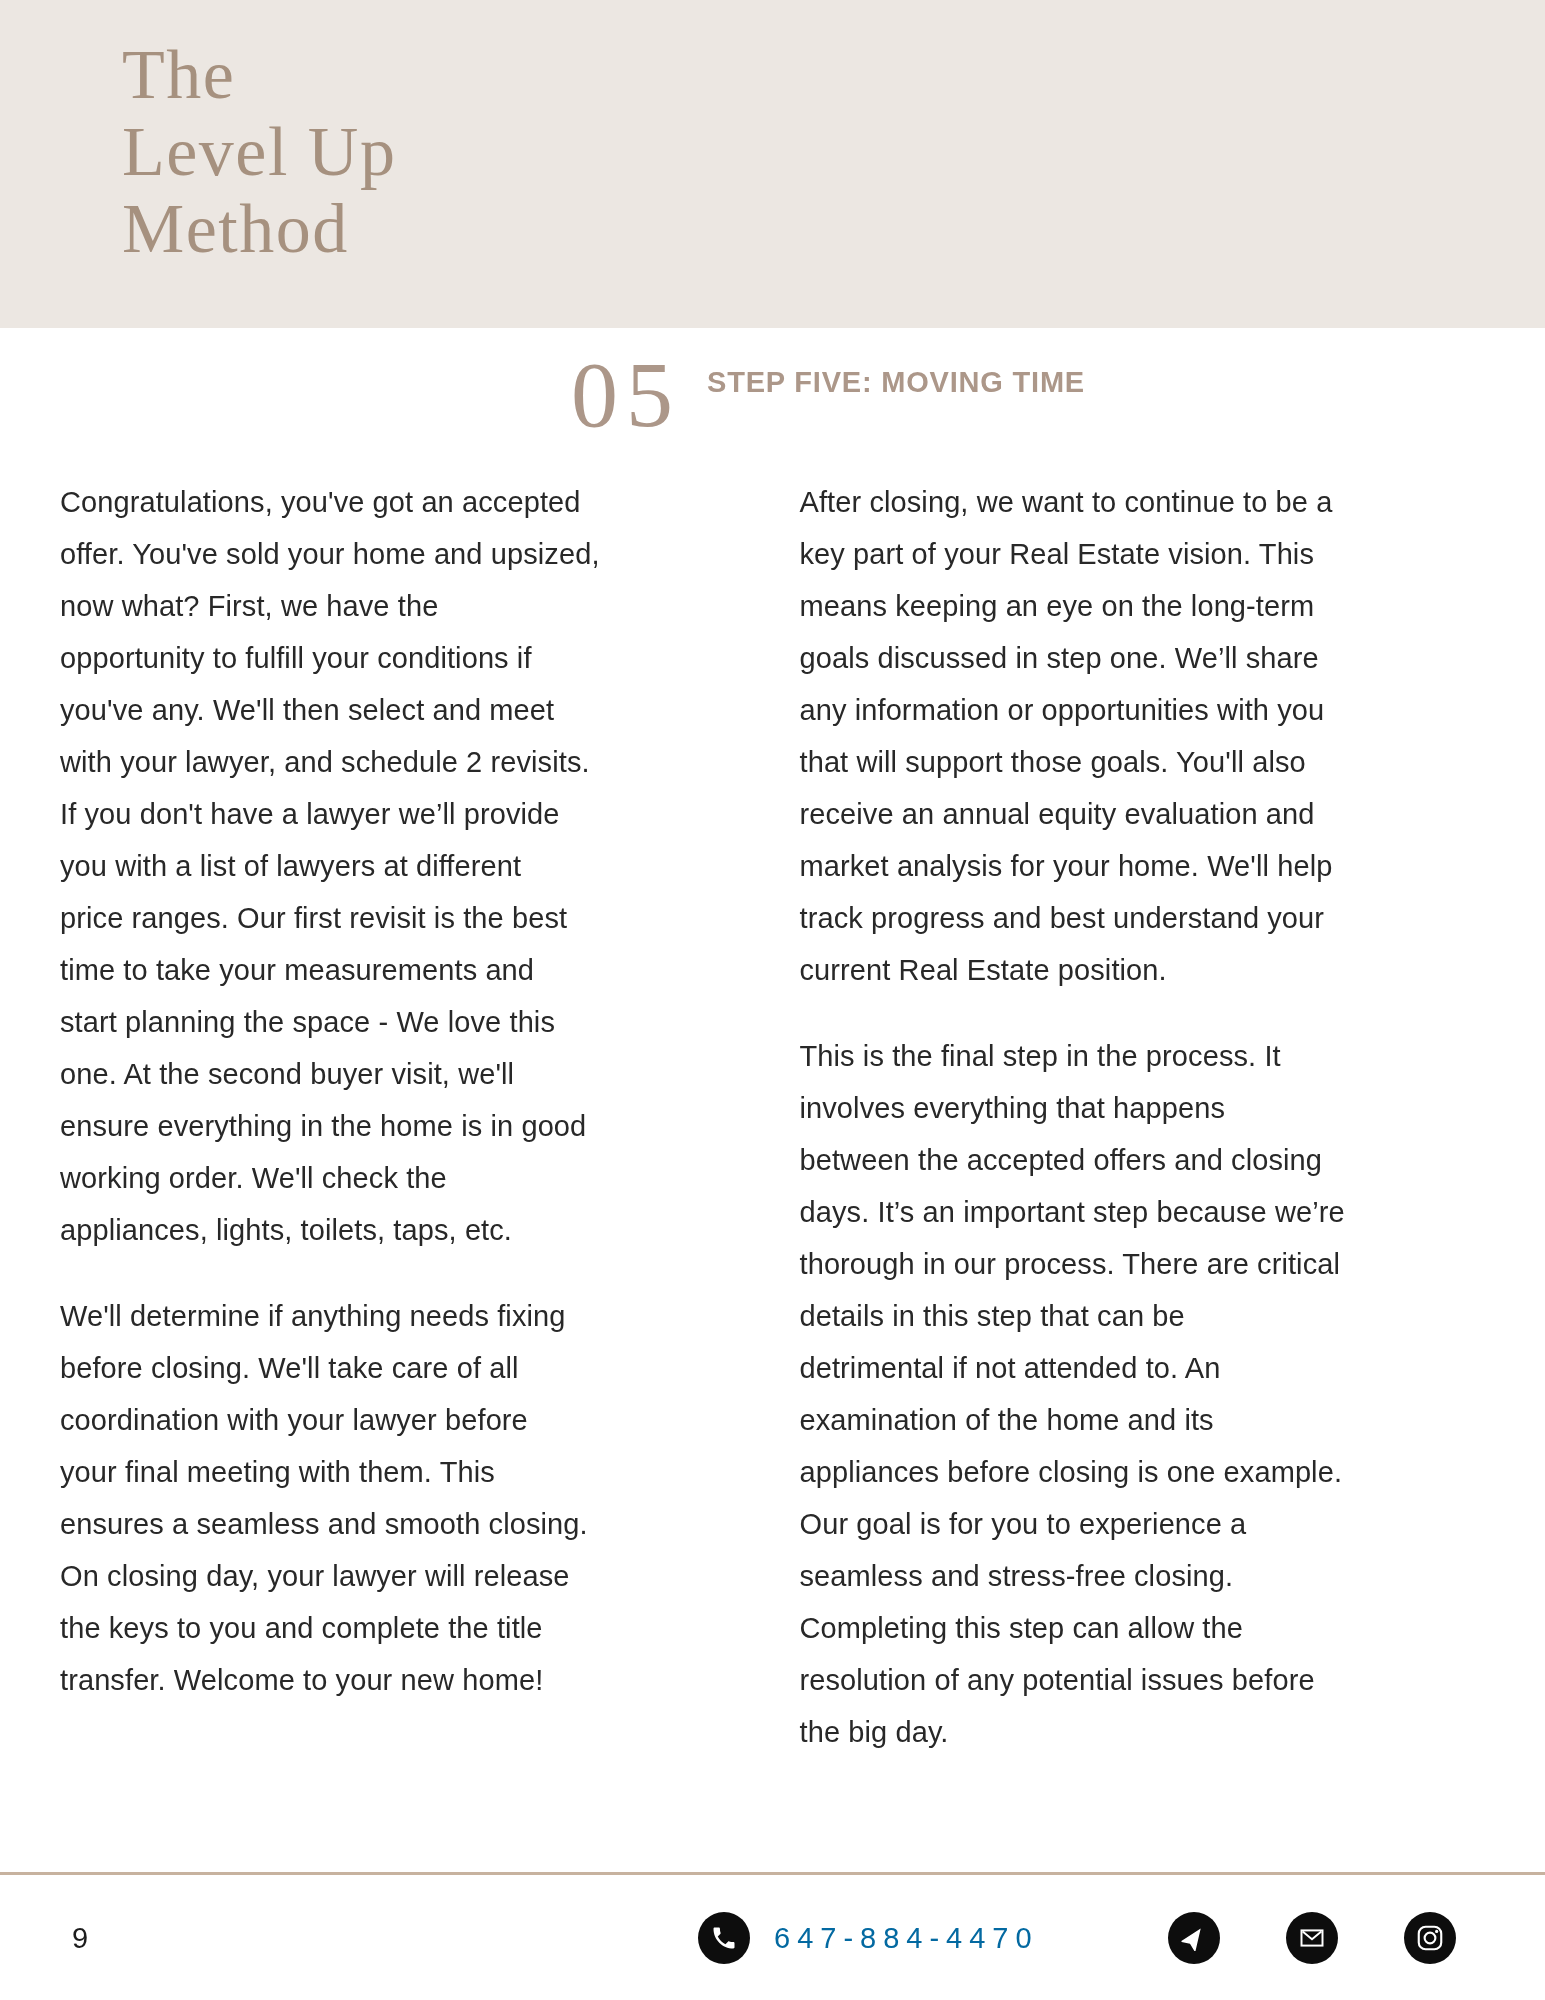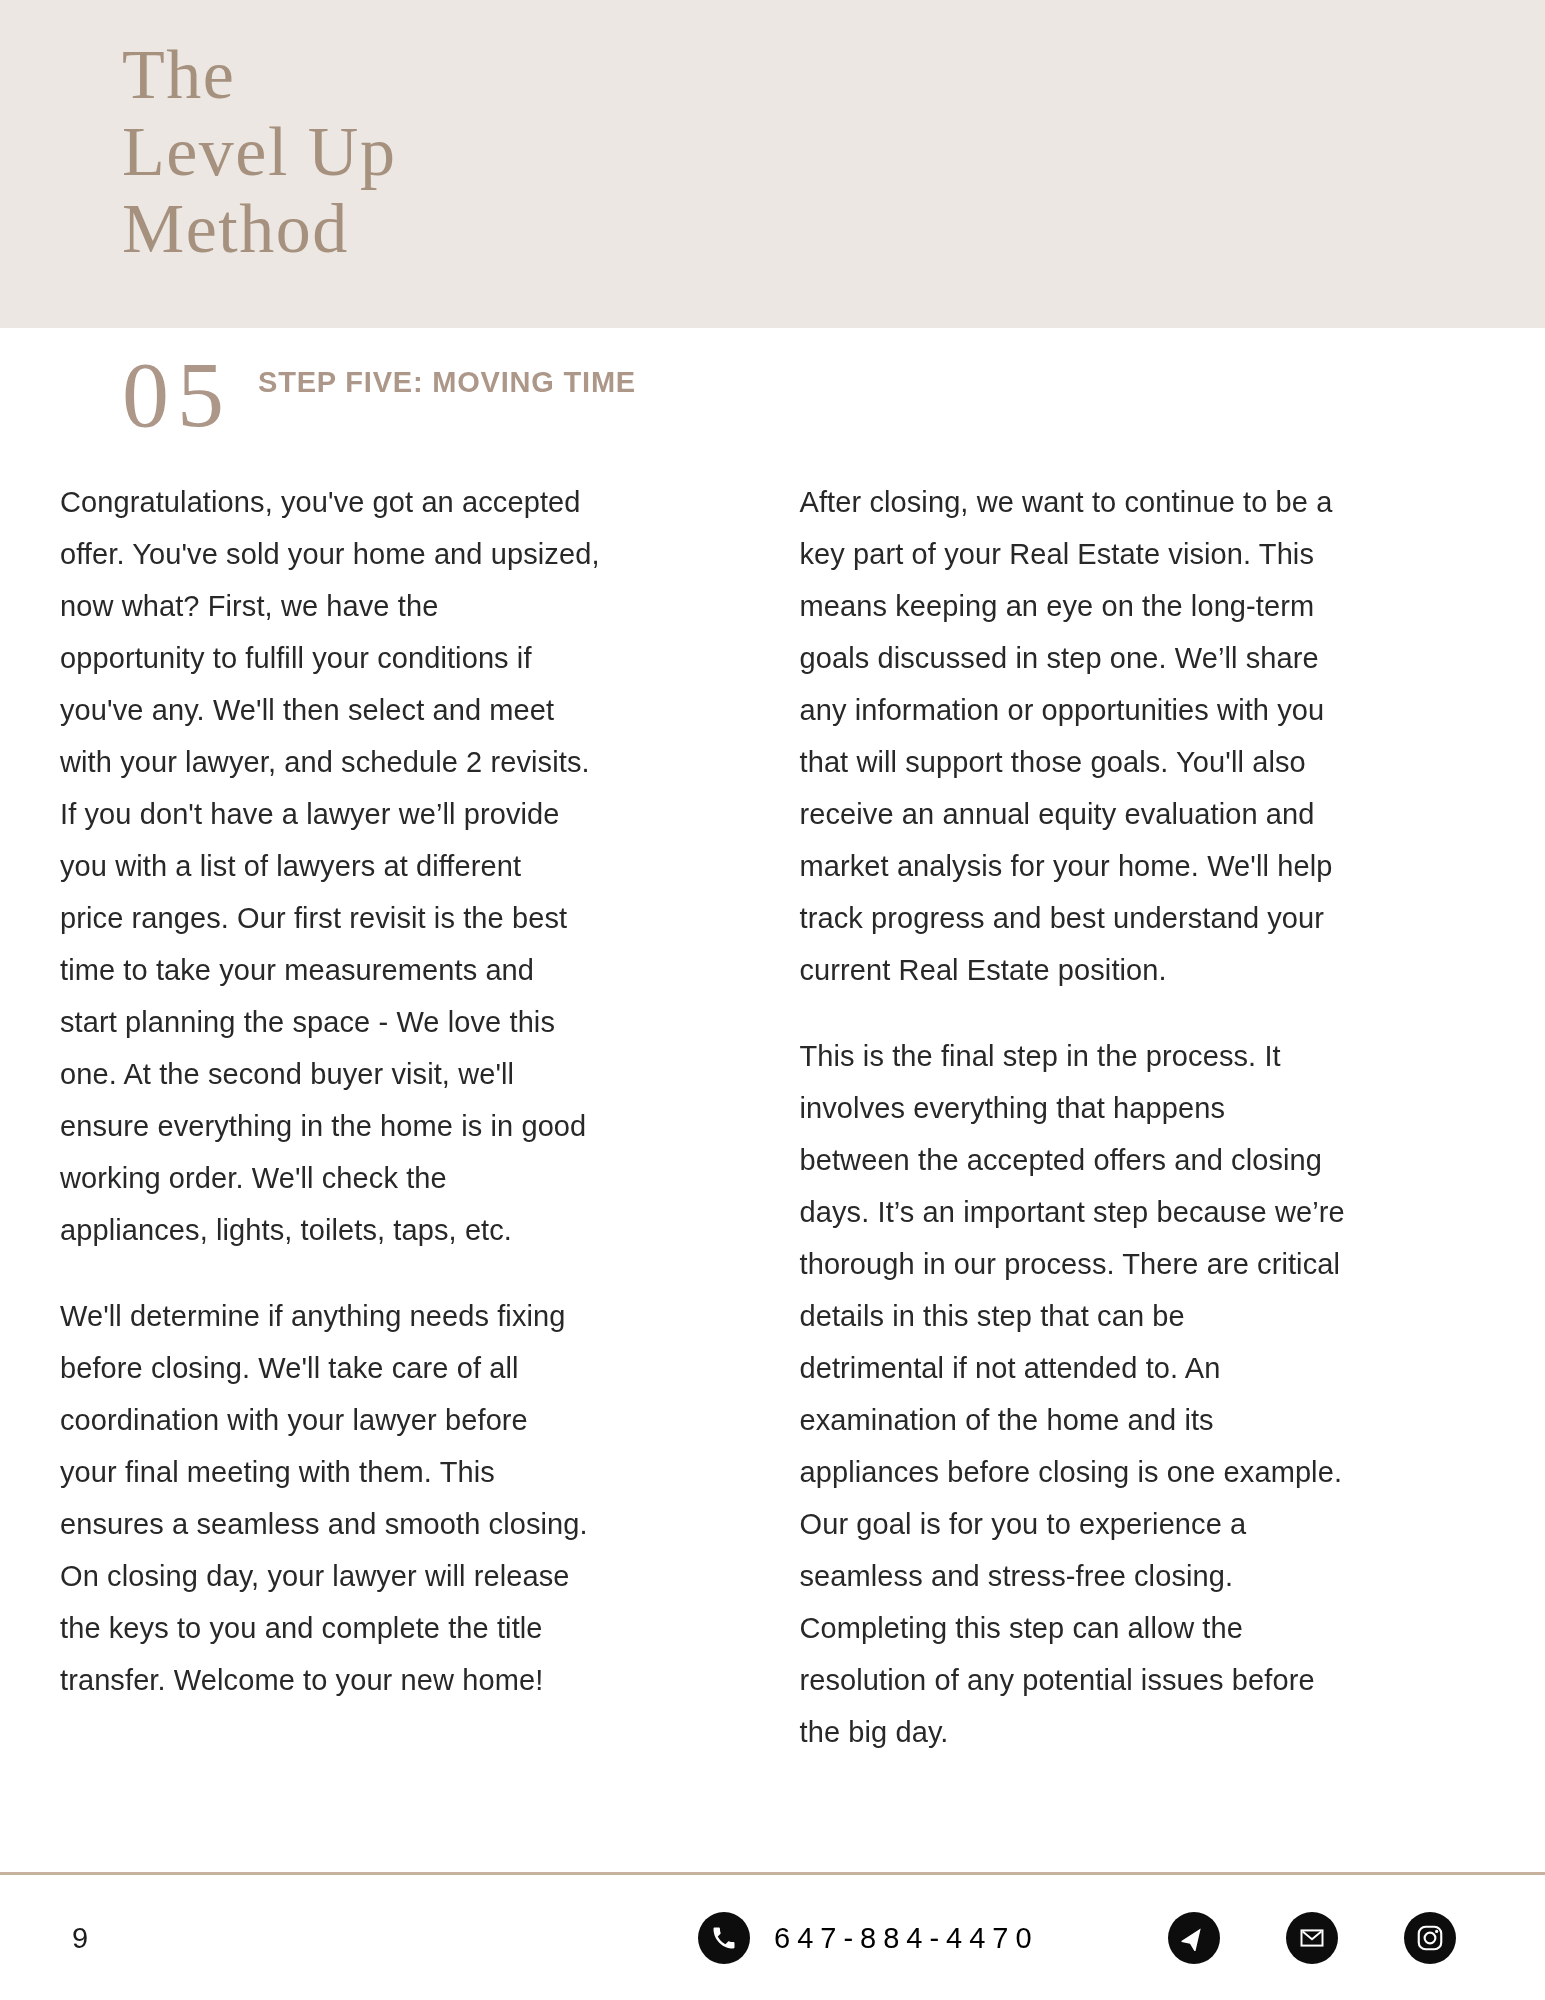--- a/index.html
+++ b/index.html
@@ -30,20 +30,21 @@
     font-size:70px;
     line-height:77px;
     letter-spacing:1.5px;
     color:var(--title-color);
     white-space:pre-line;
   }
   .step-row{
     display:flex;
     align-items:flex-start;
     padding:20px 7px 0 122px;
+    justify-content:center;
   }
   .step-number{
     font-family:"Liberation Serif", serif;
     font-weight:400;
     font-size:94px;
     line-height:92px;
     letter-spacing:8px;
     color:var(--accent);
   }
   .step-label{
@@ -89,21 +90,21 @@
     position:absolute;
     left:698px;top:0;
     display:flex;
     align-items:center;
     gap:24px;
     height:52px;
   }
   .phone-number{
     font-size:29px;
     letter-spacing:7px;
-    color:#000000;
+    color:#0369a1;
     white-space:nowrap;
   }
   .social-group{
     position:absolute;
     right:89px;top:0;
     display:flex;
     gap:66px;
     height:52px;
     align-items:center;
   }

